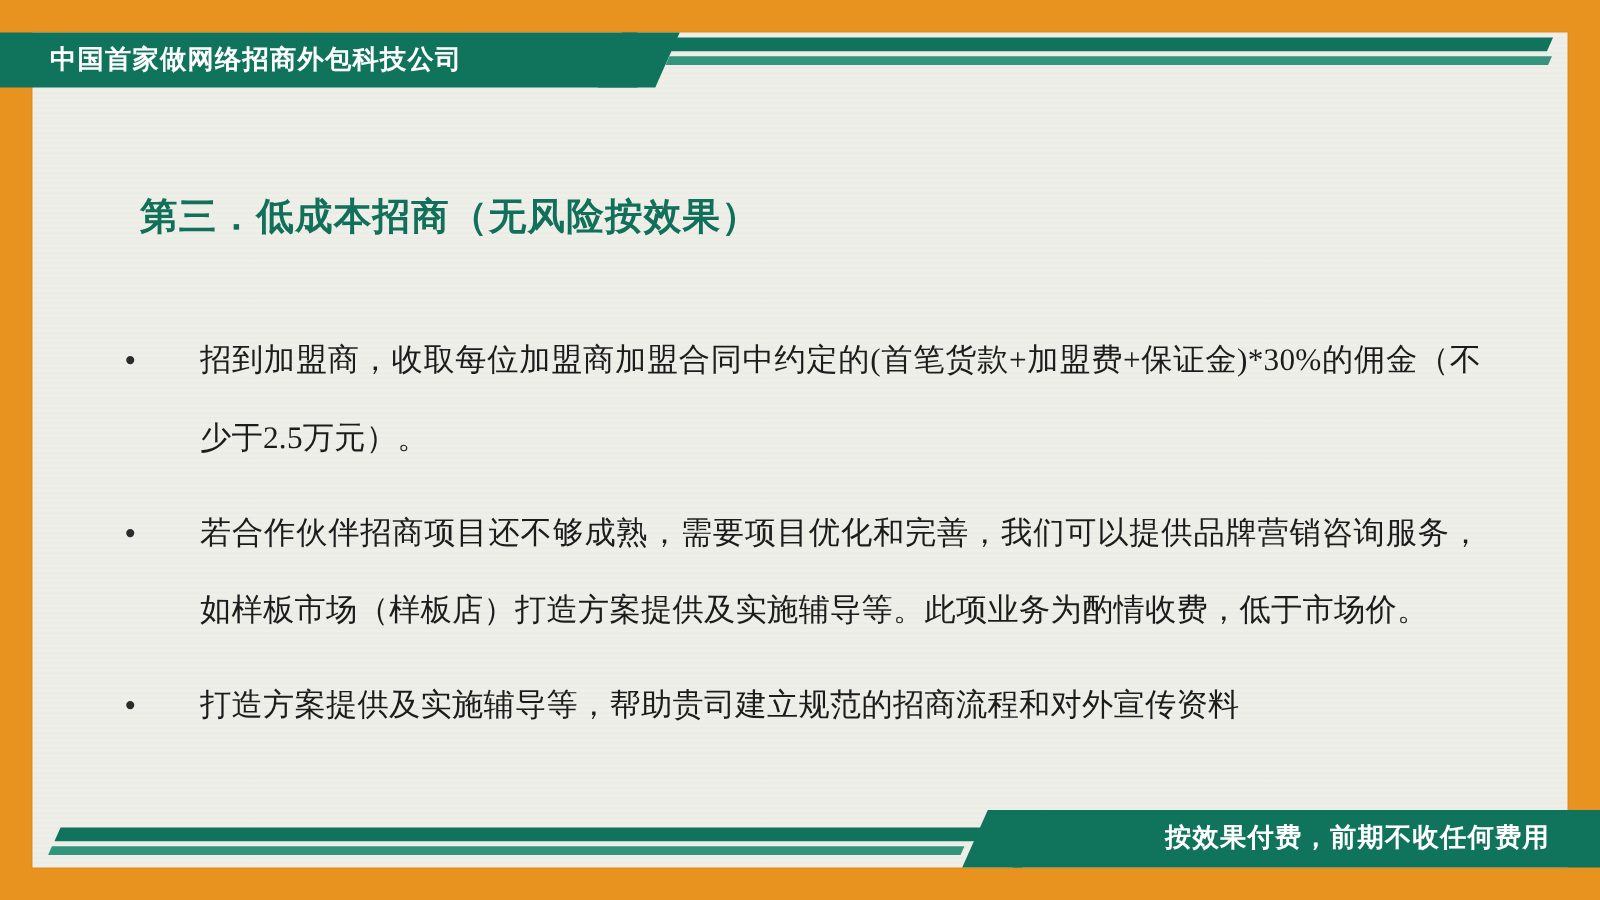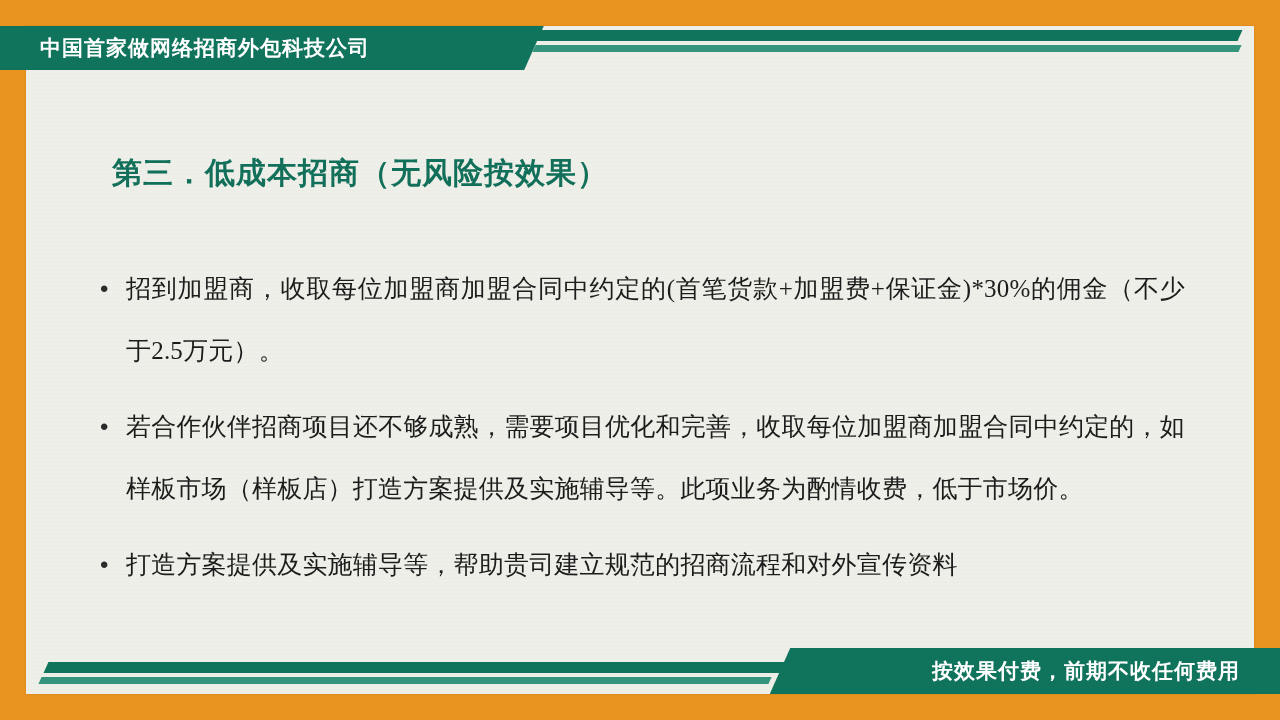--- a/index.html
+++ b/index.html
@@ -176,20 +176,21 @@
     text-align: left;
   }
   .bullet-text {
     flex: 1 1 auto;
     font-family: "Liberation Serif", serif;
     font-size: 25px;
     line-height: 62px;
     color: #1c1c1c;
     text-align: justify;
     letter-spacing: 0.2px;
+    margin-left: 34px;
   }
 </style>
 </head>
 <body>
 
 <div class="slide">
 
   <div class="panel"></div>
 
   <div class="top-banner">
@@ -204,21 +205,21 @@
 
   <div class="bullets">
 
     <div class="bullet">
       <div class="bullet-dot">•</div>
       <div class="bullet-text">招到加盟商，收取每位加盟商加盟合同中约定的(首笔货款+加盟费+保证金)*30%的佣金（不少于2.5万元）。</div>
     </div>
 
     <div class="bullet">
       <div class="bullet-dot">•</div>
-      <div class="bullet-text">若合作伙伴招商项目还不够成熟，需要项目优化和完善，收取每位加盟商加盟合同中约定的，如样板市场（样板店）打造方案提供及实施辅导等。此项业务为酌情收费，低于市场价。</div>
+      <div class="bullet-text">若合作伙伴招商项目还不够成熟，需要项目优化和完善，我们可以提供品牌营销咨询服务，如样板市场（样板店）打造方案提供及实施辅导等。此项业务为酌情收费，低于市场价。</div>
     </div>
 
     <div class="bullet">
       <div class="bullet-dot">•</div>
       <div class="bullet-text">打造方案提供及实施辅导等，帮助贵司建立规范的招商流程和对外宣传资料</div>
     </div>
 
   </div>
 
   <div class="bottom-banner">

